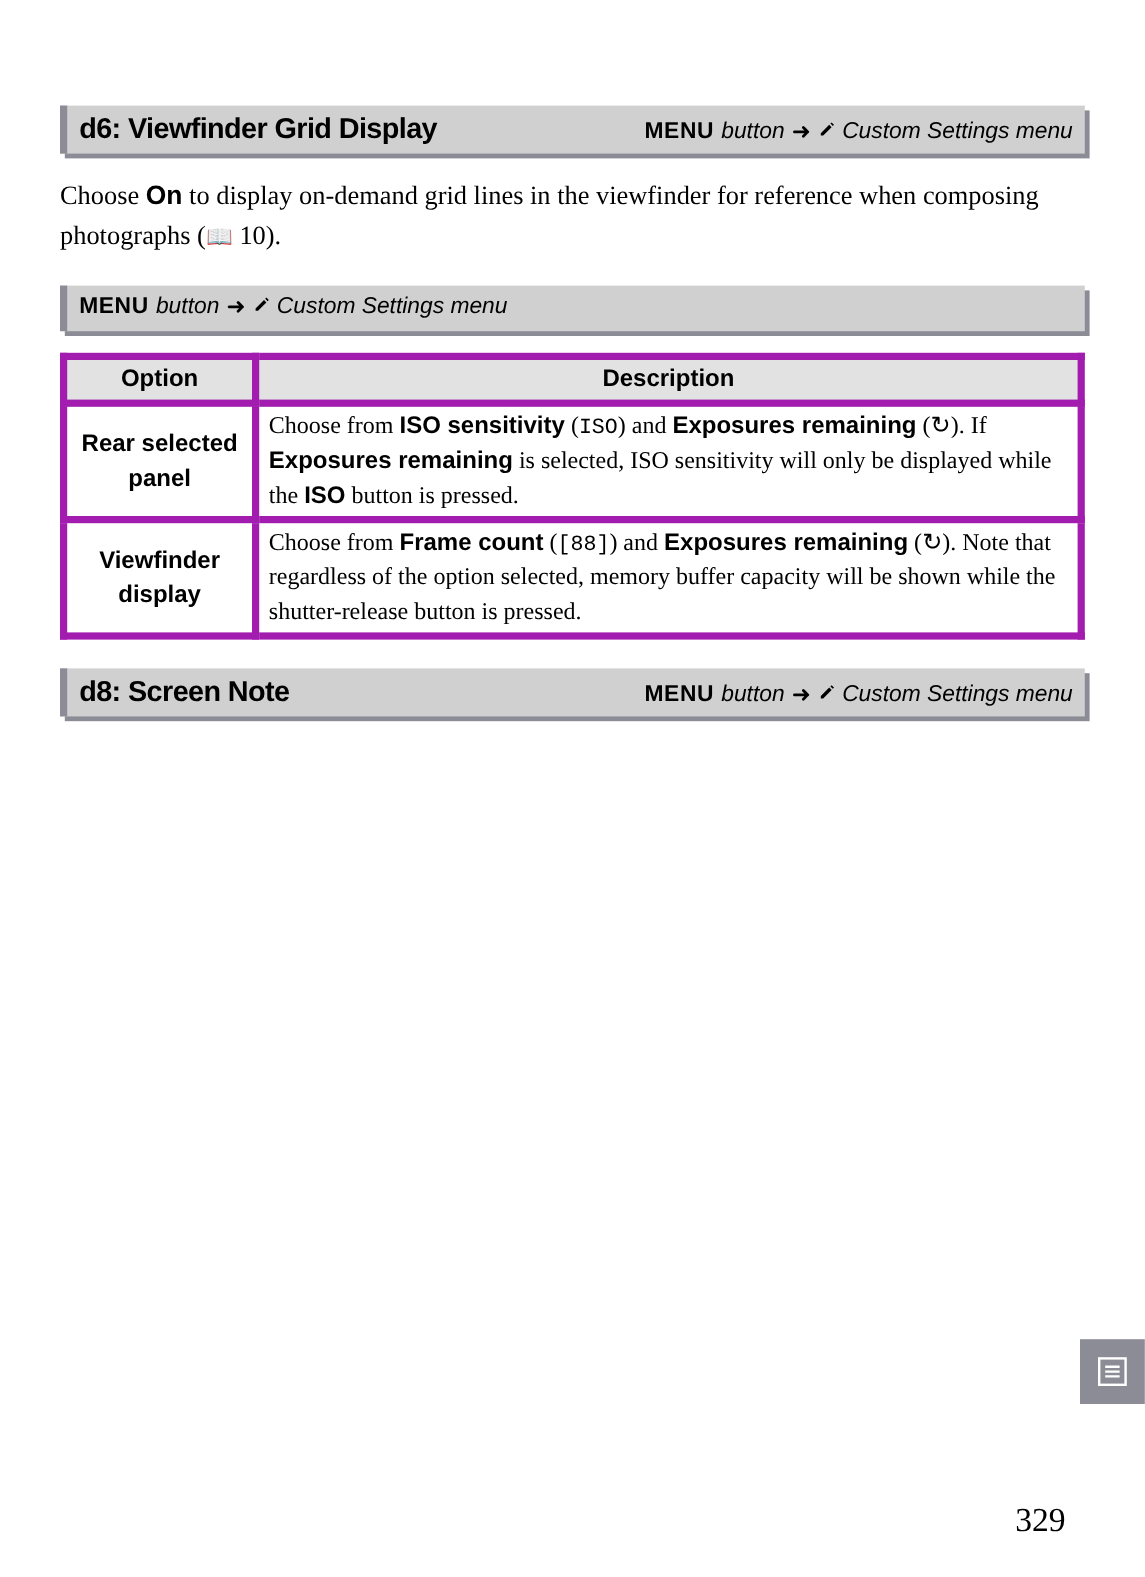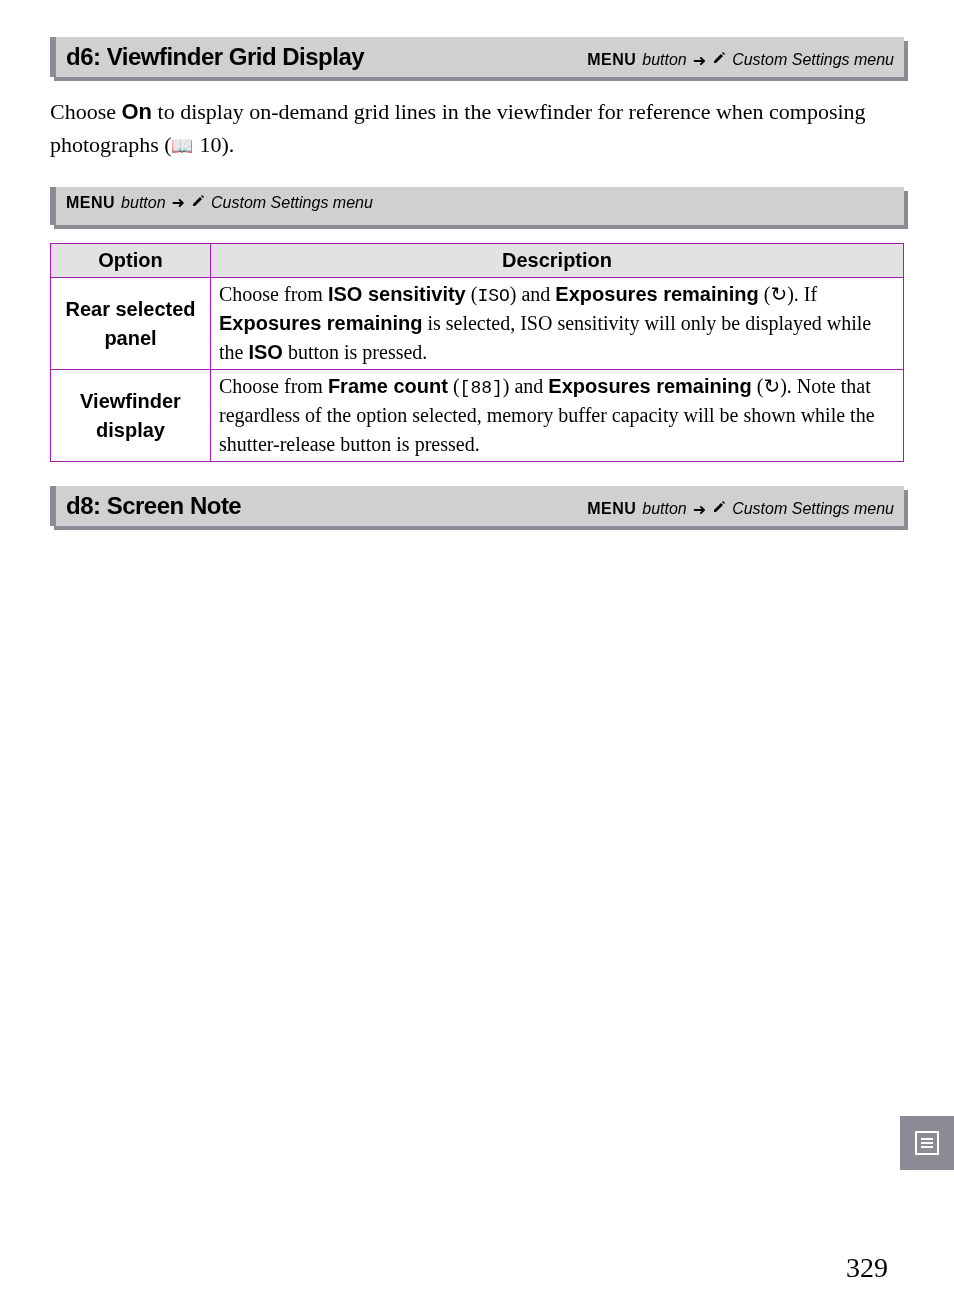--- a/index.html
+++ b/index.html
@@ -5,21 +5,21 @@
   * { box-sizing: border-box; }
   body {
     font-family: Georgia, "Times New Roman", serif;
     margin: 0;
     background: #fff;
     color: #000;
   }
   .page {
     width: 954px;
     height: 1314px;
-    padding: 23px 50px 30px 50px;
+    padding: 74px 50px 30px 50px;
     position: relative;
     background: #fff;
   }
   .section-header {
     background: #d0d0d0;
     border-left: 6px solid #8c8c96;
     box-shadow: 4px 4px 0 #8c8c96;
     margin: 14px 0 18px 0;
     padding: 6px 10px 6px 10px;
     display: flex;
@@ -28,21 +28,21 @@
     min-height: 38px;
   }
   .section-title {
     font-family: "Arial Black", Arial, sans-serif;
     font-weight: 900;
     font-size: 24px;
     letter-spacing: -0.5px;
   }
   .breadcrumb {
     font-family: Arial, sans-serif;
-    font-size: 16px;
+    font-size: 19px;
     font-style: italic;
     display: flex;
     align-items: center;
     gap: 6px;
     white-space: nowrap;
   }
   .breadcrumb .menu-word {
     font-style: normal;
     font-family: "Arial Narrow", Arial, sans-serif;
     font-weight: 600;
@@ -62,21 +62,21 @@
     margin: 16px 0 26px 0;
   }
   .body-text b { font-family: Arial, sans-serif; font-weight: 700; }
   .book-icon { font-size: 18px; vertical-align: middle; }
   table.opt-table {
     width: 100%;
     border-collapse: collapse;
     margin: 8px 0 24px 0;
   }
   table.opt-table th, table.opt-table td {
-    border: 1px solid #a21caf;
+    border: 6px solid #a21caf;
     padding: 2px 8px;
     vertical-align: top;
     font-size: 20px;
     line-height: 1.45;
   }
   table.opt-table th {
     background: #e2e2e2;
     font-family: "Arial Narrow", Arial, sans-serif;
     font-weight: 700;
     text-align: center;

